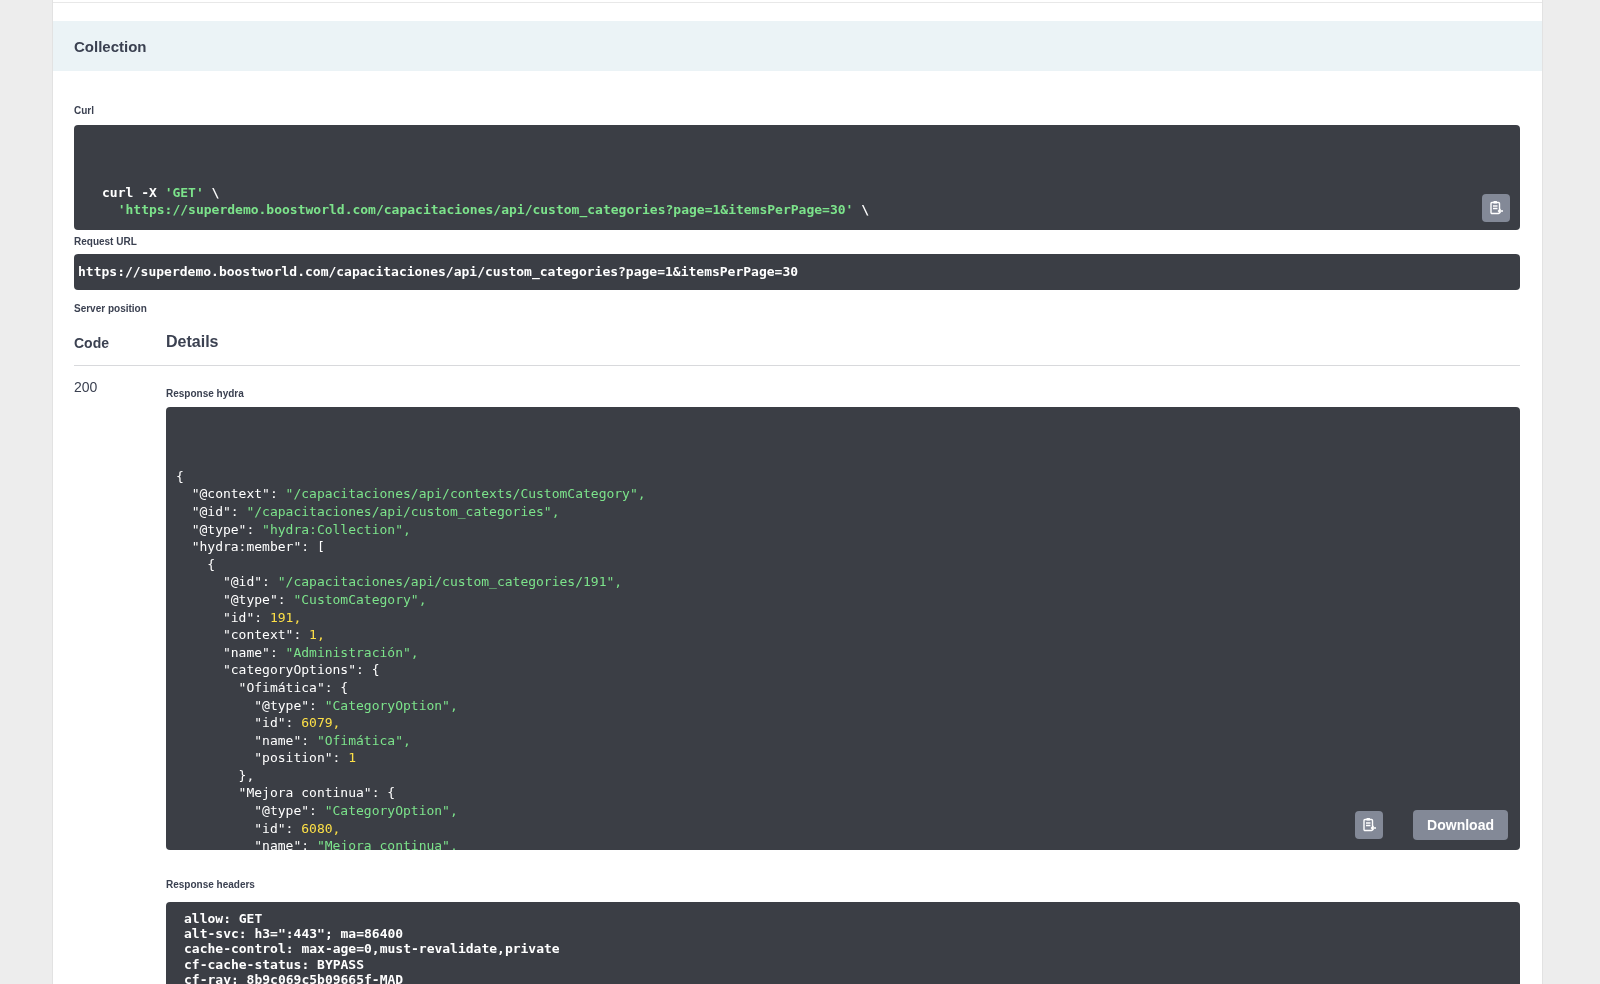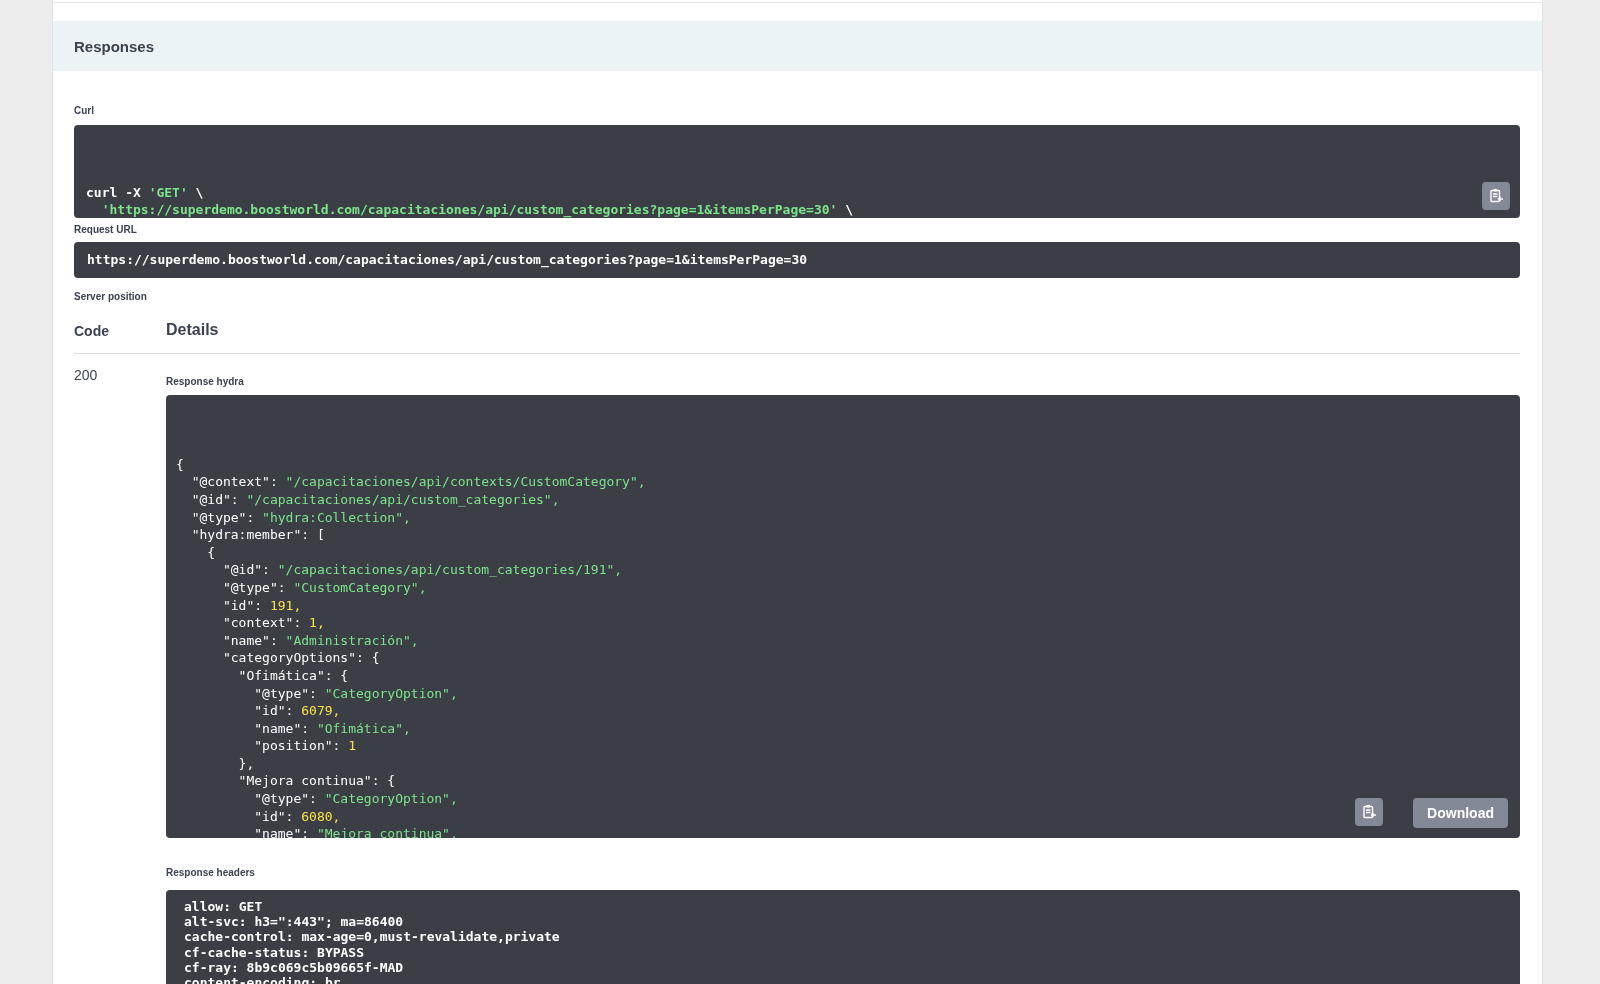--- a/index.html
+++ b/index.html
@@ -27,41 +27,41 @@
     font-family:"DejaVu Sans Mono","Liberation Mono",monospace;
     font-size:13px;white-space:pre;box-sizing:border-box;
     overflow:hidden;position:relative;
   }
   .code-line{min-height:1em;}
   .tok-p{color:#ffffff;}
   .tok-s{color:#7ce38b;}
   .tok-n{color:#fde047;}
   .curl-label{margin-top:34px;}
   .curl-block{
-    margin-top:9px;height:93px;padding:7px 12px;line-height:17.3px;font-weight:600;
+    margin-top:9px;height:105px;padding:7px 28px;line-height:17.3px;font-weight:600;
   }
   .url-label{margin-top:6px;}
   .url-block{
-    margin-top:7px;height:36px;padding:10px 13px;font-weight:bold;line-height:16px;
+    margin-top:7px;height:36px;padding:10px 4px;font-weight:bold;line-height:16px;
   }
   .server-label{margin-top:13px;}
   .thead{display:flex;margin-top:19px;align-items:flex-end;}
   .code-col{width:92px;flex:none;}
   .thead .code-h{font-size:14px;font-weight:bold;}
   .thead .details-h{font-size:16px;font-weight:bold;}
   .rule{margin-top:14px;border-bottom:1px solid rgba(59,65,81,.2);}
   .resp-row{display:flex;margin-top:12px;}
   .code-val{font-size:14px;color:#3b4151;padding-top:1px;}
   .details-cell{flex:1;min-width:0;}
   .rb-label{margin-top:10px;}
   .body-block{
     margin-top:8px;height:443px;padding:8px 10px;line-height:17.6px;font-weight:500;
   }
   .block-actions{
-    position:absolute;right:12px;bottom:10px;display:flex;align-items:flex-start;gap:30px;
+    position:absolute;right:12px;bottom:10px;display:flex;align-items:center;gap:30px;
   }
   .icon-btn{
     width:28px;height:28px;border:none;border-radius:4px;background:#838997;
     display:flex;align-items:center;justify-content:center;cursor:pointer;padding:0;
   }
   .curl-copy{position:absolute;right:10px;bottom:8px;}
   .dl-btn{
     border:none;border-radius:4px;background:#838997;color:#fff;
     font-family:"Liberation Sans",sans-serif;font-size:14px;font-weight:bold;
     padding:6px 14px;height:30px;cursor:pointer;
@@ -71,21 +71,21 @@
     margin-top:12px;height:160px;padding:9px 18px;font-weight:bold;line-height:15.2px;
   }
 </style>
 </head>
 <body>
 
 <div class="card">
   <div class="topline"></div>
 
   <div class="band">
-    <span class="title">Responses</span>
+    <span class="title">Collection</span>
   </div>
 
   <div class="inner">
     <div class="label curl-label">Curl</div>
     <div class="codeblock curl-block">
       <button class="icon-btn curl-copy">
         <span style="display:flex;">
           <svg width="16" height="16" viewBox="0 0 16 16" fill="none" stroke="#ffffff" stroke-width="1.4">
             <rect x="3" y="2.5" width="8.5" height="11" rx="1"></rect>
             <rect x="5.5" y="1" width="3.5" height="2.5" rx="0.5" fill="#ffffff" stroke="none"></rect>

